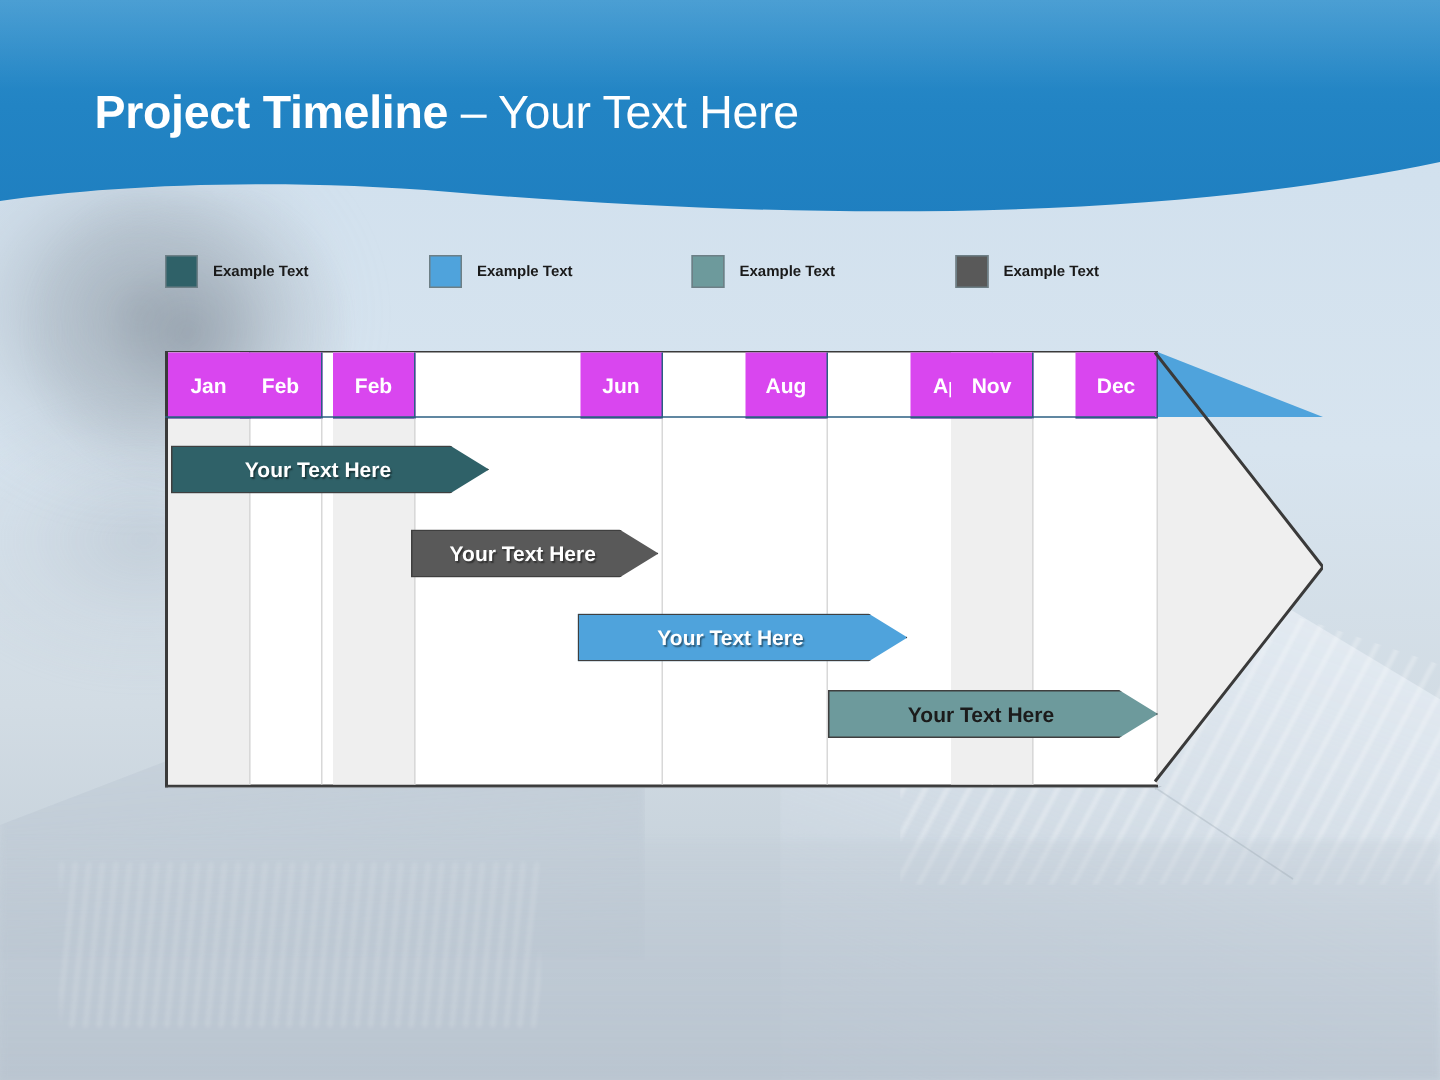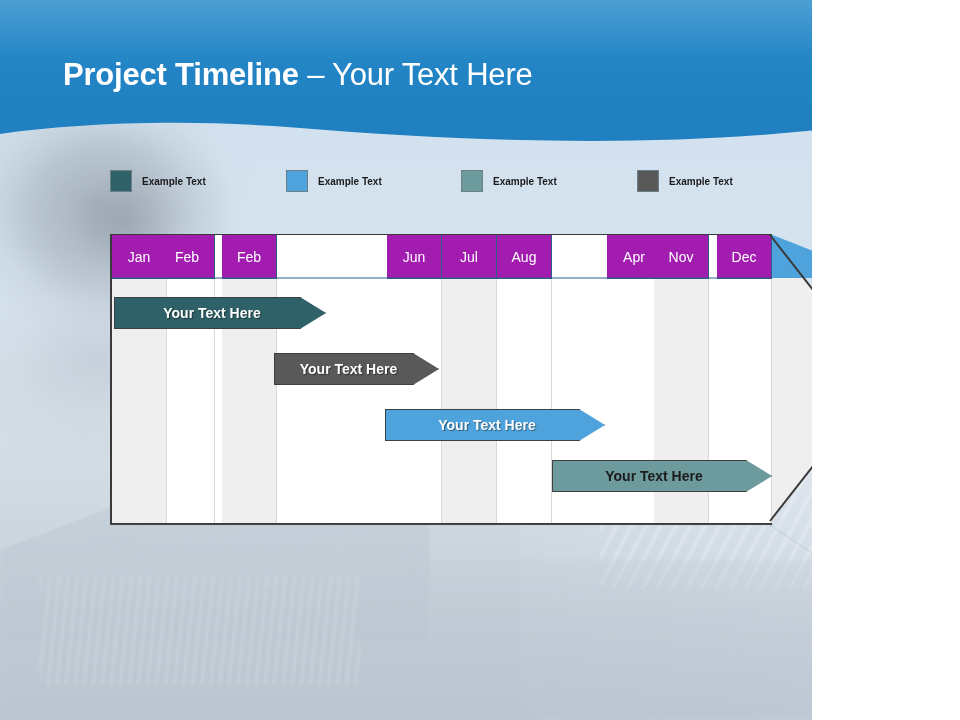--- a/index.html
+++ b/index.html
@@ -5,21 +5,21 @@
   html, body {
     margin: 0;
     padding: 0;
     background: #ffffff;
   }
   body {
     font-family: "Liberation Sans", sans-serif;
   }
   .slide {
     position: relative;
-    width: 812px;
+    width: 960px;
     height: 720px;
     overflow: hidden;
     background: #cfdce6;
   }
 
   
   .bg-sky {
     position: absolute;
     left: 0; top: 0;
     width: 960px; height: 720px;
@@ -215,29 +215,30 @@
   .col {
     position: absolute;
     top: 0;
     width: 55px;
     height: 288px;
     box-sizing: border-box;
   }
   .col.shade { background: #efefef; }
   .col .col-head {
     height: 44px;
-    background: #a21caf;
+    background: #d946ef;
     border-right: 1px solid #2b5f82;
     border-bottom: 1px solid #2b5f82;
     box-sizing: border-box;
     display: flex;
     align-items: center;
     justify-content: center;
     color: #ffffff;
     font-size: 14px;
+    font-weight: bold;
   }
   .col .col-body {
     height: 244px;
     border-right: 1px solid #d8d8d8;
     box-sizing: border-box;
   }
 
   
   .bar {
     position: absolute;
@@ -323,33 +324,29 @@
           <div class="col-body"></div>
         </div>
         <div class="col shade" style="left: 110px;">
           <div class="col-head">Feb</div>
           <div class="col-body"></div>
         </div>
         <div class="col" style="left: 275px;">
           <div class="col-head">Jun</div>
           <div class="col-body"></div>
         </div>
-        <div class="col shade" style="left: 330px;">
-          <div class="col-head">Jul</div>
-          <div class="col-body"></div>
-        </div>
         <div class="col" style="left: 385px;">
           <div class="col-head">Aug</div>
           <div class="col-body"></div>
         </div>
         <div class="col" style="left: 495px;">
           <div class="col-head">Apr</div>
           <div class="col-body"></div>
         </div>
-        <div class="col shade" style="left: 542px;">
+        <div class="col shade" style="left: 522px;">
           <div class="col-head">Nov</div>
           <div class="col-body"></div>
         </div>
         <div class="col" style="left: 605px;">
           <div class="col-head">Dec</div>
           <div class="col-body"></div>
         </div>
         <div class="bar light" style="left: 2px; top: 62px; width: 212px; background: rgb(47, 97, 104); clip-path: polygon(0% 0%, calc(100% - 26px) 0%, 100% 50%, calc(100% - 26px) 100%, 0% 100%);">
           <span class="bar-label">Your  Text Here</span>
         </div>

